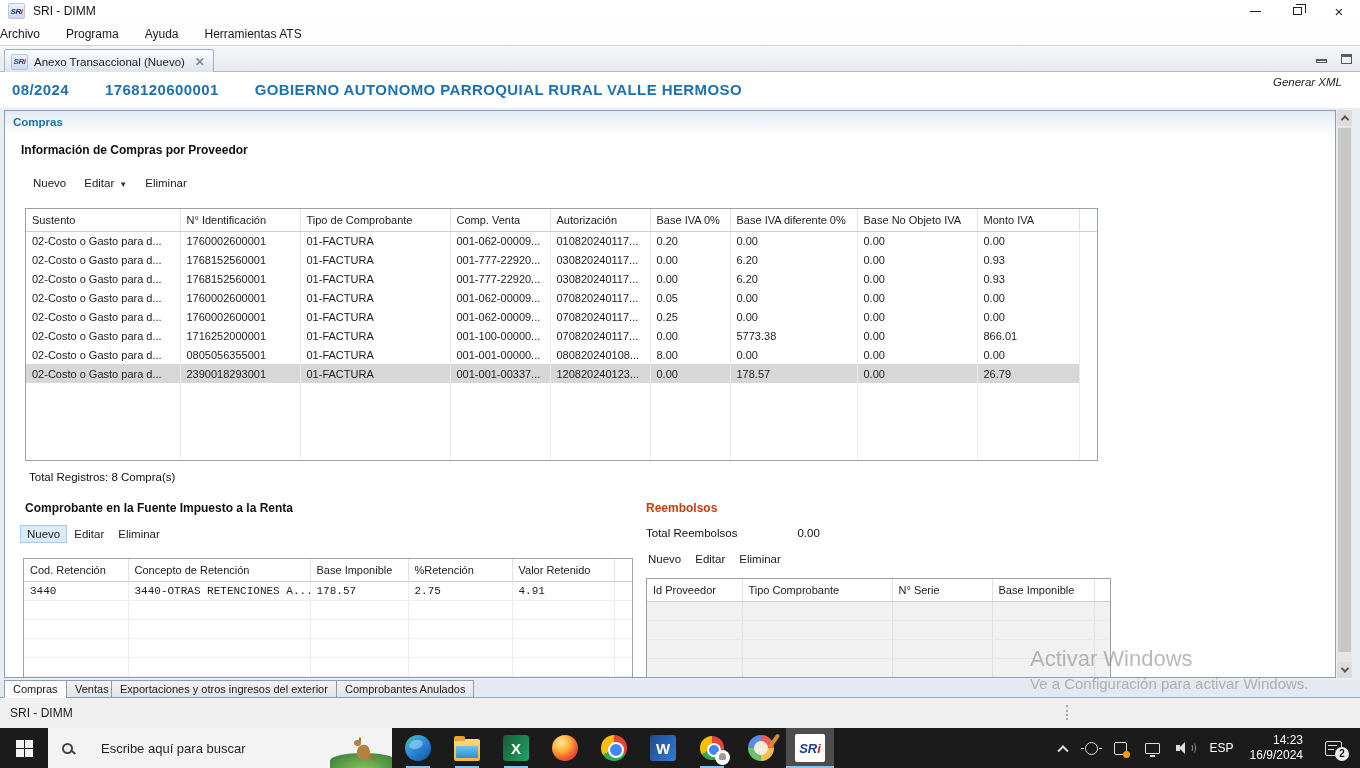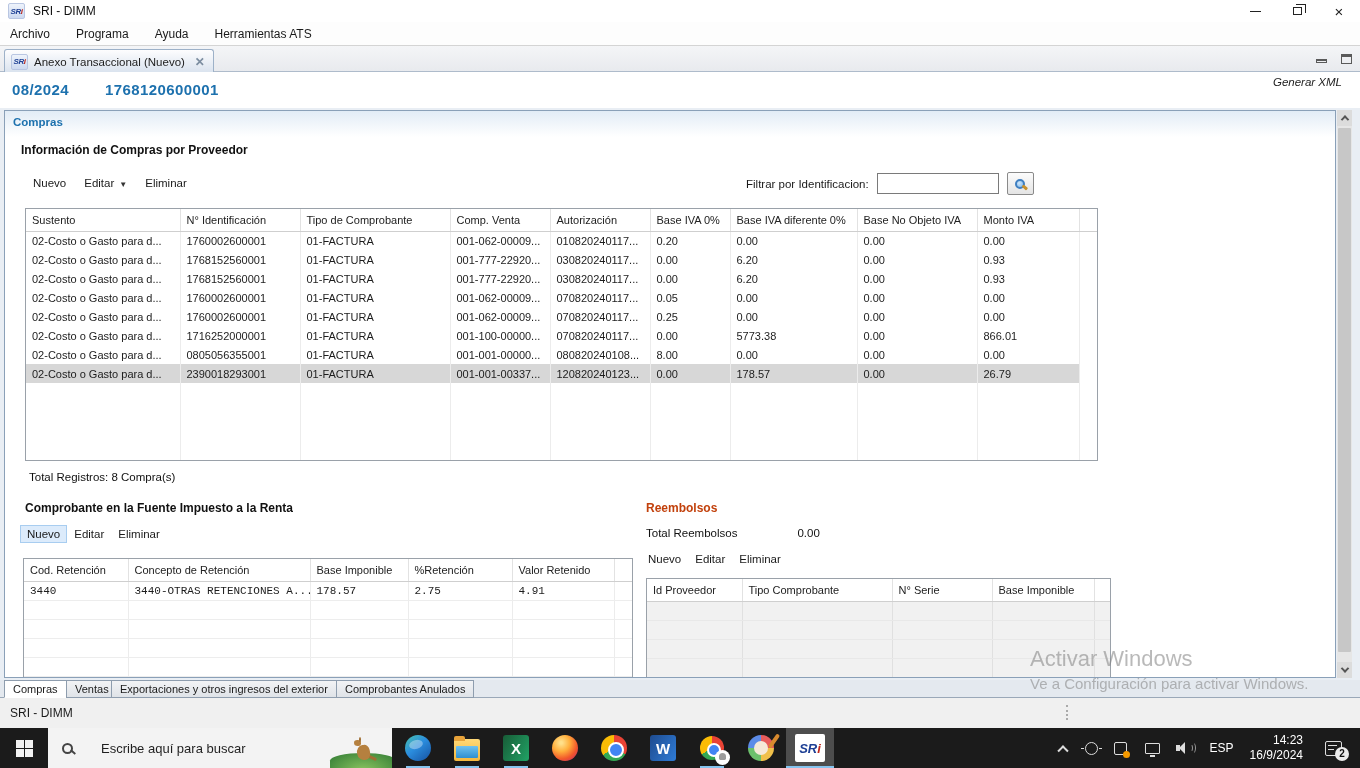--- a/index.html
+++ b/index.html
@@ -13,21 +13,21 @@
   .titlebar .sri-logo { margin-left:8px; }
   .title-text { font-size:12px; color:#111; margin-left:8px; }
   .win-controls { position:absolute; right:0; top:0; height:22px; display:flex; }
   .win-btn { width:42px; height:22px; display:flex; align-items:center; justify-content:center; color:#222; }
   .glyph-min { width:11px; height:1px; background:#222; display:inline-block; }
   .glyph-restore { width:9px; height:8px; border:1px solid #222; position:relative; background:#fff; }
   .glyph-restore:before { content:""; position:absolute; left:2px; top:-4px; width:9px; height:8px; border:1px solid #222; border-bottom:none; border-left:none; }
   .glyph-close { font-size:15px; line-height:15px; }
 
   
-  .menubar { position:absolute; left:0; top:22px; width:1360px; height:23px; background:#fdfdfd; display:flex; align-items:center; gap:26px; padding-left:10px; font-size:12px; color:#1a1a1a; }
+  .menubar { position:absolute; left:0; top:22px; width:1360px; height:23px; background:#fdfdfd; display:flex; align-items:center; gap:26px; font-size:12px; color:#1a1a1a; }
   .menu-item { cursor:default; }
 
   
   .tabbar { position:absolute; left:0; top:45px; width:1360px; height:27px; background:linear-gradient(#f4f5f7,#e8eaee); border-top:1px solid #d4d4d4; border-bottom:1px solid #aebbcb; }
   .etab { position:absolute; left:4px; top:3px; height:24px; min-width:200px; padding:0 8px 0 6px; display:flex; align-items:center; gap:6px; background:linear-gradient(#fdfdfe,#d9e2ee); border:1px solid #9db1c8; border-bottom:none; border-radius:3px 3px 0 0; font-size:11.5px; color:#1c1c1c; }
   .etab-close { color:#7c8da0; font-size:12px; font-weight:bold; margin-left:4px; }
   .tab-ctrls { position:absolute; right:8px; top:8px; display:flex; gap:14px; }
   .vmin { width:11px; height:4px; border:1px solid #5a5a5a; border-top:2px solid #5a5a5a; margin-top:5px; }
   .vmax { width:11px; height:10px; border:1px solid #5a5a5a; border-top:3px solid #5a5a5a; }
 
@@ -194,43 +194,37 @@
   <div class="tab-ctrls">
     <div class="vmin"></div>
     <div class="vmax"></div>
   </div>
 </div>
 
 <div class="hdr">
   <div class="hdr-left">
     <span>08/2024</span>
     <span>1768120600001</span>
+    <span>GOBIERNO AUTONOMO PARROQUIAL RURAL VALLE HERMOSO</span>
   </div>
   <span class="gxml">Generar XML</span>
 </div>
 
 <div class="backdrop"></div>
 <div class="panel">
   <div class="panel-grad"></div>
   <div class="sec-label">Compras</div>
   <div class="info-title">Información de Compras por Proveedor</div>
 
   <div class="toolbar">
     <span>Nuevo</span>
     <span><span>Editar</span><span class="dd-arrow">▼</span></span>
     <span>Eliminar</span>
   </div>
 
-  <div class="filter">
-    <span>Filtrar por Identificacion:</span>
-    <input value="" style="">
-    <div class="search-btn">
-        <span class="mag"></span>
-      </div>
-  </div>
 
   <div class="tbl-wrap" style="left:20px; top:97px; width:1073px; height:253px;">
     <table class="grid">
       <colgroup>
           <col style="width:154px">
           <col style="width:120px">
           <col style="width:150px">
           <col style="width:100px">
           <col style="width:100px">
           <col style="width:80px">

